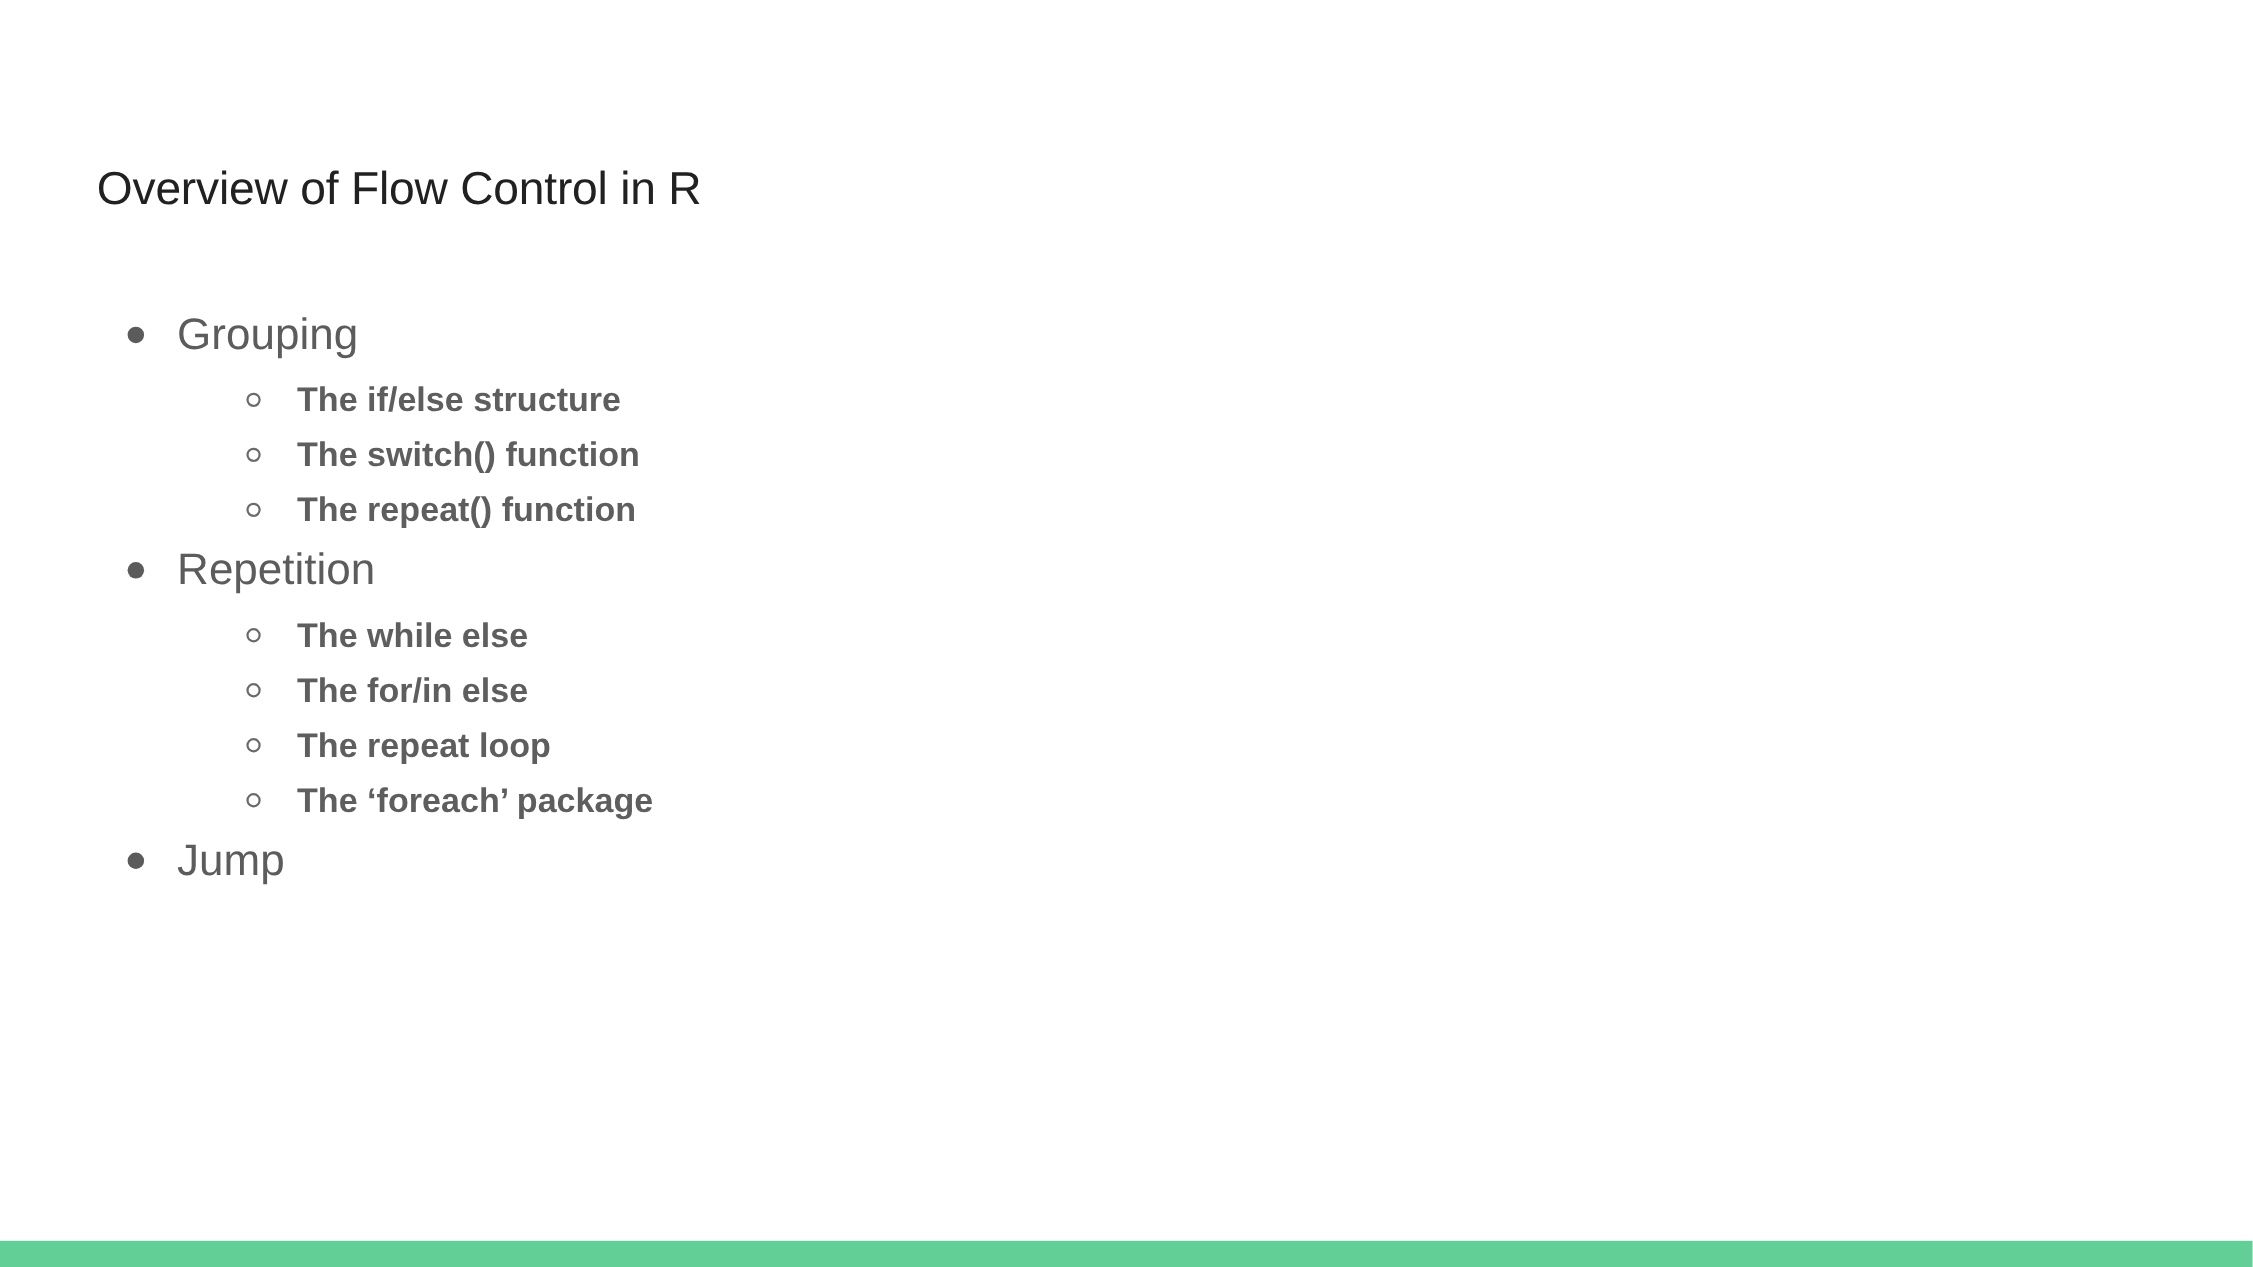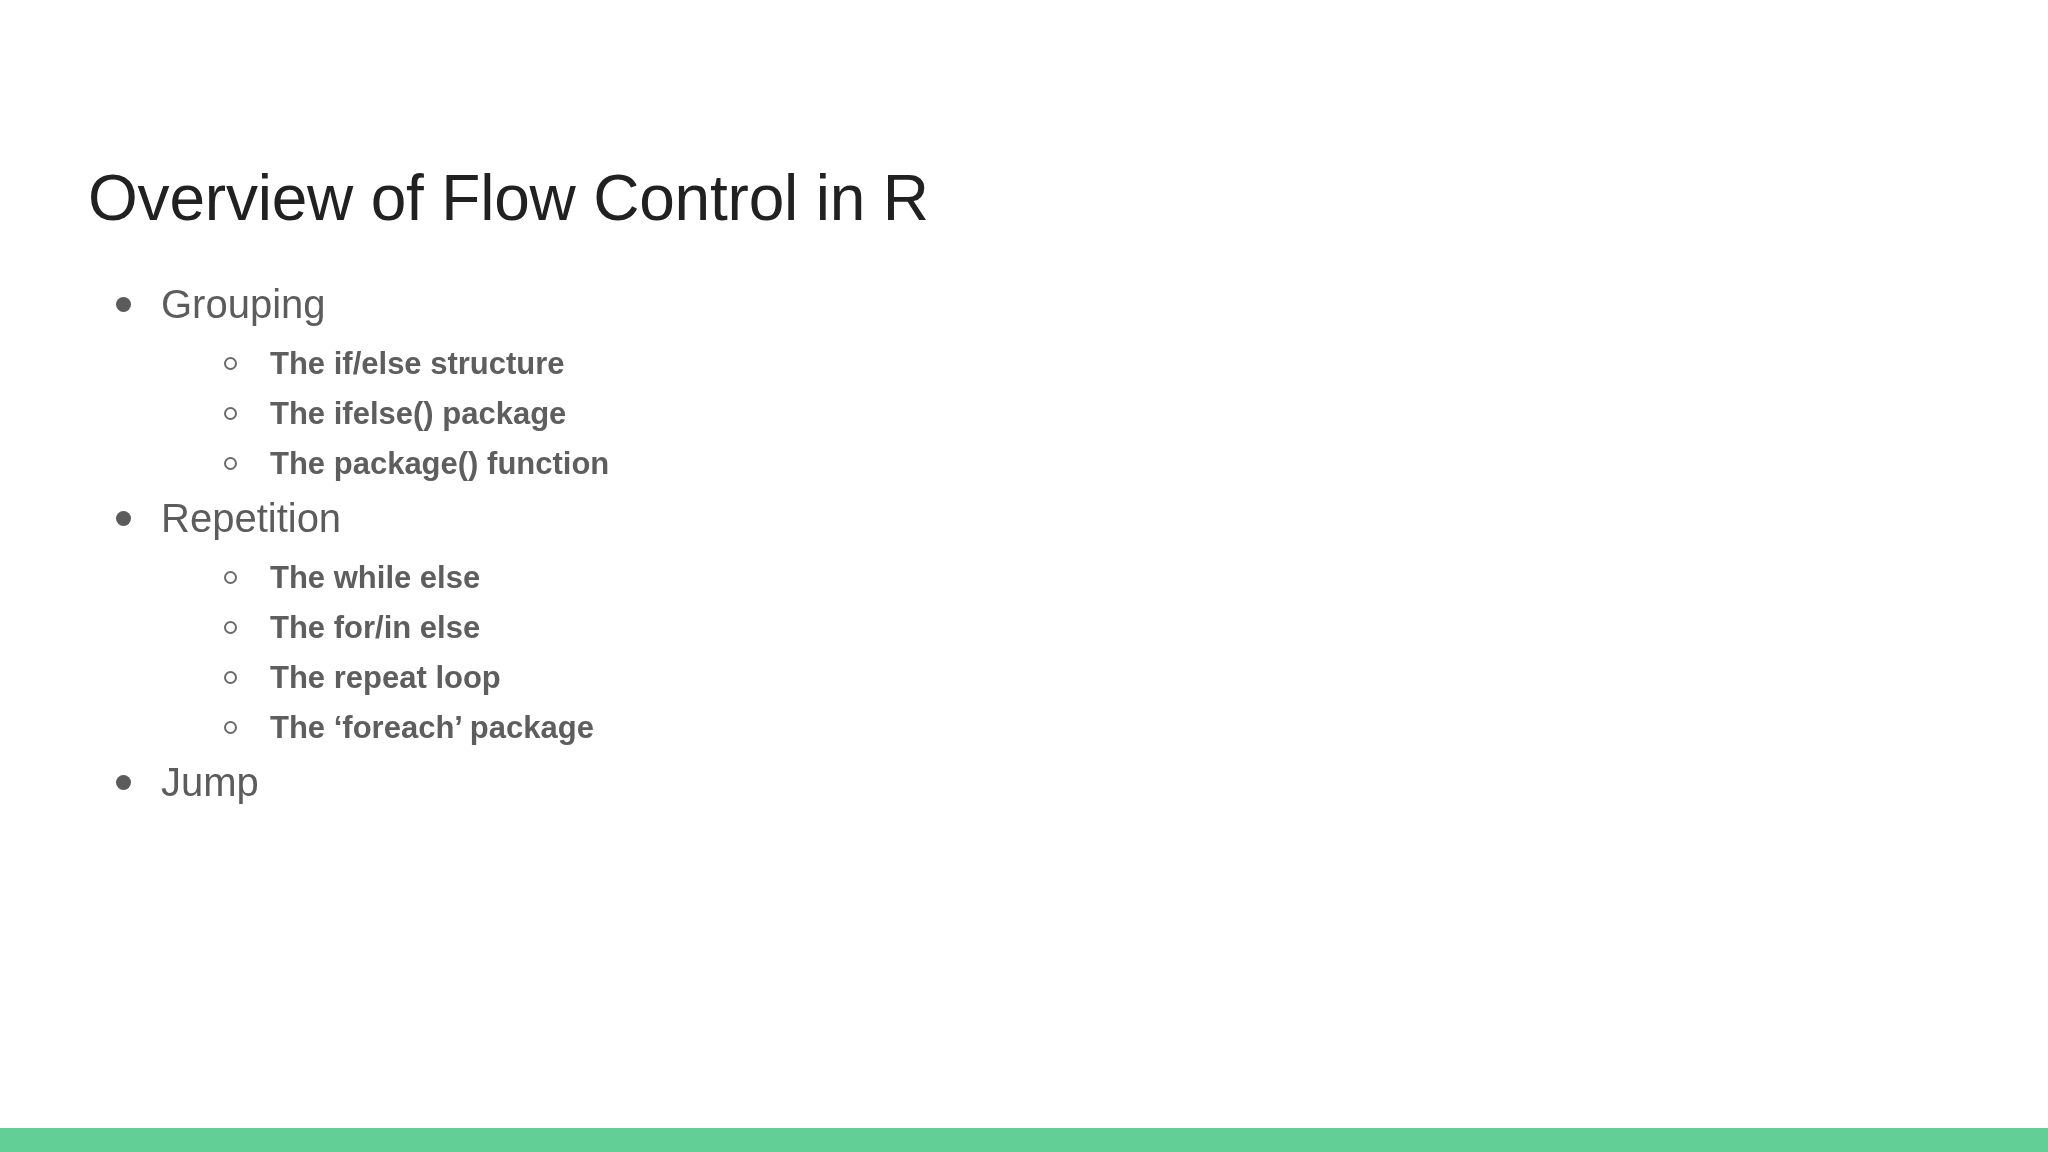--- a/index.html
+++ b/index.html
@@ -17,21 +17,21 @@
     height: 1152px;
     background: #ffffff;
     overflow: hidden;
   }
 
   
   #slide-title {
     position: absolute;
     left: 88px;
     top: 118px;
-    font-size: 64px;
+    font-size: 42px;
     line-height: 1.18;
     font-weight: 400;
     color: #212121;
     letter-spacing: -0.2px;
     white-space: nowrap;
   }
 
   
   #outline {
     position: absolute;
@@ -131,27 +131,27 @@
       <div class="row lvl2">
         <span class="marker">
           <span class="dot-hollow"></span>
         </span>
         <span class="txt">The if/else structure</span>
       </div>
       <div class="row lvl2">
         <span class="marker">
           <span class="dot-hollow"></span>
         </span>
-        <span class="txt">The ifelse() package</span>
+        <span class="txt">The switch() function</span>
       </div>
       <div class="row lvl2">
         <span class="marker">
           <span class="dot-hollow"></span>
         </span>
-        <span class="txt">The package() function</span>
+        <span class="txt">The repeat() function</span>
       </div>
       <div class="row lvl1">
         <span class="marker">
           <span class="dot-filled"></span>
         </span>
         <span class="txt">Repetition</span>
       </div>
       <div class="row lvl2">
         <span class="marker">
           <span class="dot-hollow"></span>

